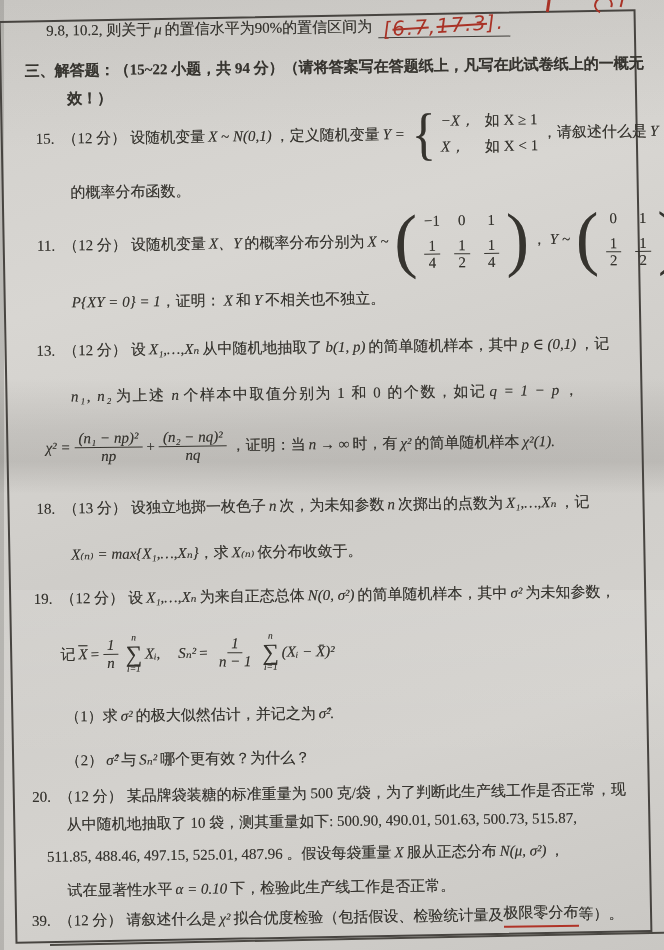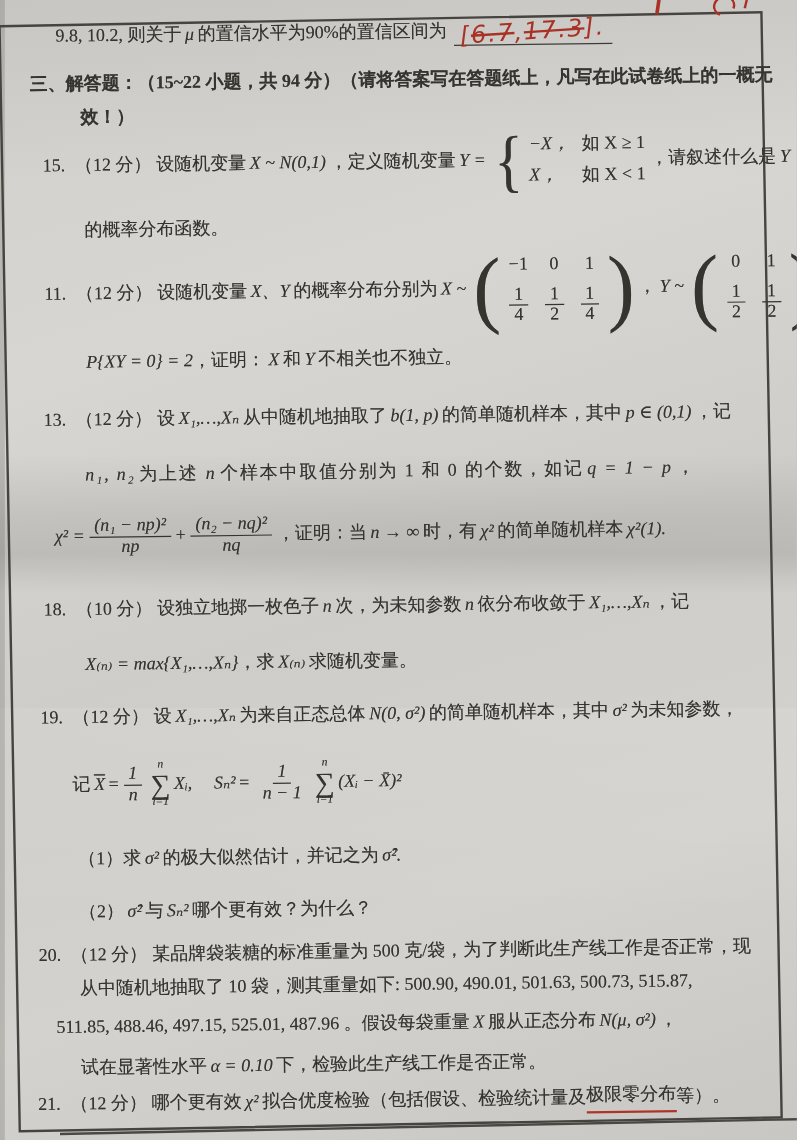--- a/index.html
+++ b/index.html
@@ -178,21 +178,21 @@
               <span class="fn">1</span>
               <span class="fd">2</span>
             </span>
           </span>
       </span>
       <span class="paren">)</span>
     </span>
 
   </div>
   <div class="blk row" style="left:74px;top:288px;">
-    <span class="mi">P{XY = 0} = 2</span>
+    <span class="mi">P{XY = 0} = 1</span>
     <span>，证明：</span>
     <span class="mi sp">X</span>
     <span>和</span>
     <span class="mi sp">Y</span>
     <span>不相关也不独立。</span>
   </div>
 
   <div class="blk row" style="left:38px;top:336px;">
     <span class="qno">13.</span>
     <span class="sc">（12 分）</span>
@@ -226,34 +226,34 @@
     <span>，证明：当</span>
     <span class="mi sp">n → ∞</span>
     <span>时，有</span>
     <span class="mi sp">χ²</span>
     <span>的简单随机样本</span>
     <span class="mi sp">χ²(1).</span>
   </div>
 
   <div class="blk row" style="left:36px;top:494px;">
     <span class="qno">18.</span>
-    <span class="sc">（10 分）</span>
+    <span class="sc">（13 分）</span>
     <span>设独立地掷一枚色子</span>
     <span class="mi sp">n</span>
     <span>次，为未知参数</span>
     <span class="mi sp">n</span>
-    <span>依分布收敛于</span>
+    <span>次掷出的点数为</span>
     <span class="mi sp">X₁,…,Xₙ</span>
     <span>，记</span>
   </div>
   <div class="blk row" style="left:70px;top:540px;">
     <span class="mi">X₍ₙ₎ = max{X₁,…,Xₙ}</span>
     <span>，求</span>
     <span class="mi sp">X₍ₙ₎</span>
-    <span>求随机变量。</span>
+    <span>依分布收敛于。</span>
   </div>
 
   <div class="blk row" style="left:32px;top:584px;">
     <span class="qno">19.</span>
     <span class="sc">（12 分）</span>
     <span>设</span>
     <span class="mi sp">X₁,…,Xₙ</span>
     <span>为来自正态总体</span>
     <span class="mi sp">N(0, σ²)</span>
     <span>的简单随机样本，其中</span>
@@ -316,22 +316,22 @@
     <span class="mi sp">N(μ, σ²)</span>
     <span>，</span>
   </div>
   <div class="blk row" style="left:62px;top:876px;">
     <span>试在显著性水平</span>
     <span class="mi sp">α = 0.10</span>
     <span>下，检验此生产线工作是否正常。</span>
   </div>
 
   <div class="blk row" style="left:26px;top:904px;">
-    <span class="qno">21.</span>
-    <span class="sc">（12 分）</span>
-    <span>哪个更有效</span>
+    <span class="qno">39.</span>
+    <span class="sc">（12 分）</span>
+    <span>请叙述什么是</span>
     <span class="mi sp">χ²</span>
     <span>拟合优度检验（包括假设、检验统计量及</span>
     <span class="redul">极限零分布</span>
     <span>等）。</span>
   </div>
 
 </div>
 
 </body></html>

